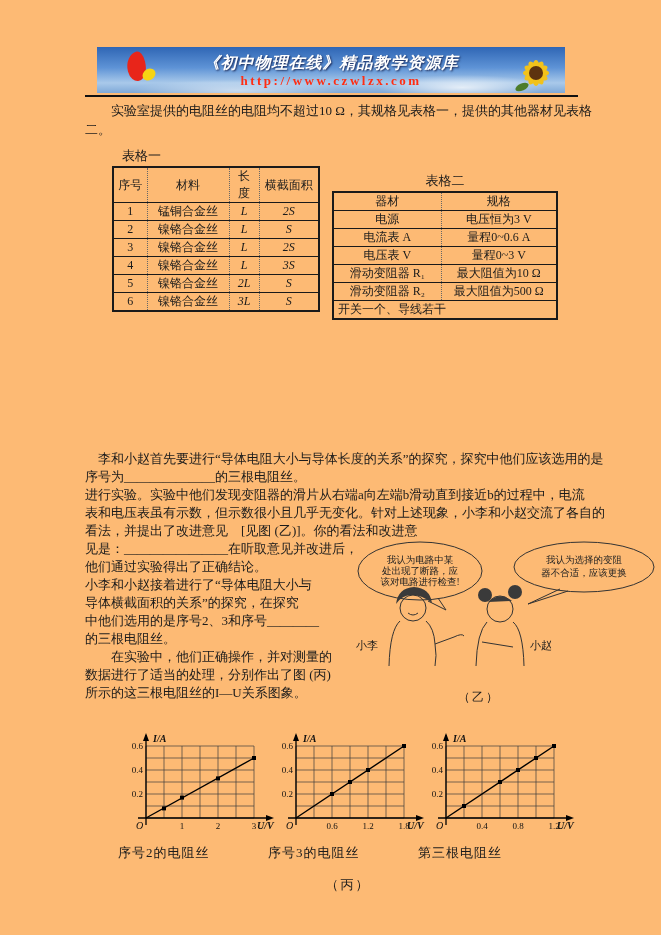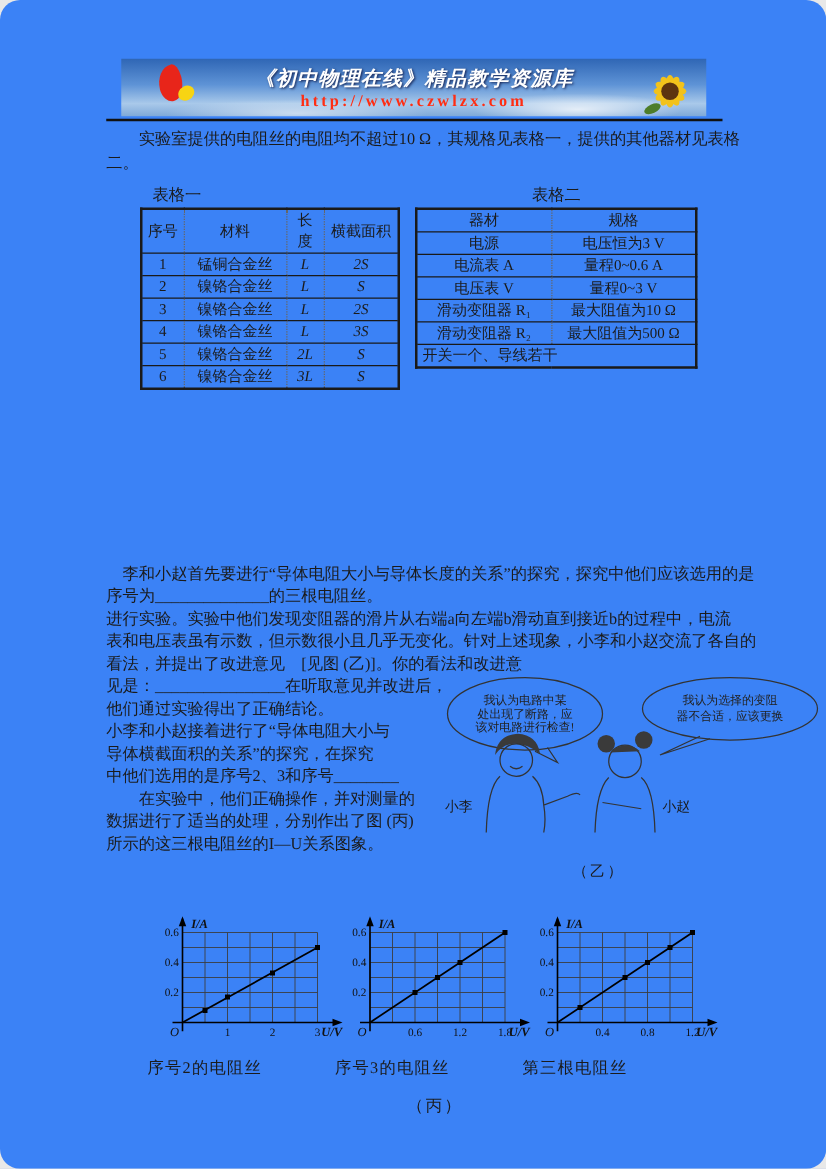--- a/index.html
+++ b/index.html
@@ -1,17 +1,17 @@
 <!DOCTYPE html>
 <html><head>
 <meta charset="utf-8">
 <style>
   html,body{margin:0;padding:0;background:#e8e8e8;}
-  .page{position:relative;width:661px;height:935px;background:#3b82f6;overflow:hidden;
-        font-family:"Liberation Serif","DejaVu Serif",serif;color:#1b1b1b;border-radius:16px;}
+  .page{position:relative;width:661px;height:935px;background:#fdba74;overflow:hidden;
+        font-family:"Liberation Serif","DejaVu Serif",serif;color:#1b1b1b;}
   
   .banner{position:absolute;left:97px;top:47px;width:468px;height:46px;
           background:
             radial-gradient(ellipse 120px 18px at 78% 88%, rgba(255,255,255,.75), rgba(255,255,255,0) 70%),
             radial-gradient(ellipse 150px 16px at 30% 95%, rgba(255,255,255,.55), rgba(255,255,255,0) 70%),
             linear-gradient(180deg,#2f66b5 0%,#5e93d6 45%,#a9c9ea 78%,#7fa9d8 100%);
           overflow:hidden;}
   .logo{position:absolute;left:28px;top:5px;width:38px;height:36px;}
   .logo .red{position:absolute;left:2px;top:0;width:19px;height:29px;background:#e8251a;
              border-radius:70% 30% 55% 45% / 60% 40% 60% 40%;transform:rotate(-14deg);}
@@ -129,21 +129,21 @@
         <td>6</td>
         <td>镍铬合金丝</td>
         <td>3L</td>
         <td>S</td>
       </tr>
     </tbody>
       </table>
   </div>
 
   <div class="tblwrap" style="left:332px;top:147px;">
-    <div class="tbl-title" style="text-align:center;">表格二</div>
+    <div class="tbl-title" style="text-align:center;margin-top:25px;">表格二</div>
     <table class="tbl t2">
       <colgroup>
           <col style="width:108px">
           <col style="width:116px">
         </colgroup>
       <tbody>
           <tr>
         <th>器材</th>
         <th>规格</th>
       </tr>
@@ -178,20 +178,21 @@
     <div class="ln">　李和小赵首先要进行“导体电阻大小与导体长度的关系”的探究，探究中他们应该选用的是</div>
     <div class="ln">序号为______________的三根电阻丝。</div>
     <div class="ln">进行实验。实验中他们发现变阻器的滑片从右端a向左端b滑动直到接近b的过程中，电流</div>
     <div class="ln">表和电压表虽有示数，但示数很小且几乎无变化。针对上述现象，小李和小赵交流了各自的</div>
     <div class="ln">看法，并提出了改进意见　[见图 (乙)]。你的看法和改进意</div>
     <div class="ln">见是：________________在听取意见并改进后，</div>
     <div class="ln">他们通过实验得出了正确结论。</div>
     <div class="ln">小李和小赵接着进行了“导体电阻大小与</div>
     <div class="ln">导体横截面积的关系”的探究，在探究</div>
     <div class="ln">中他们选用的是序号2、3和序号________</div>
+    <div class="ln">的三根电阻丝。</div>
     <div class="ln">　　在实验中，他们正确操作，并对测量的</div>
     <div class="ln">数据进行了适当的处理，分别作出了图 (丙)</div>
     <div class="ln">所示的这三根电阻丝的I—U关系图象。</div>
   </div>
 
   <div class="cartoon">
     <svg width="318" height="170" viewBox="0 0 318 170">
       <g stroke="#333" fill="none" stroke-width="1">
         <ellipse cx="78" cy="33" rx="62" ry="29"></ellipse>
         <path d="M96,60 L104,72 L86,63"></path>

